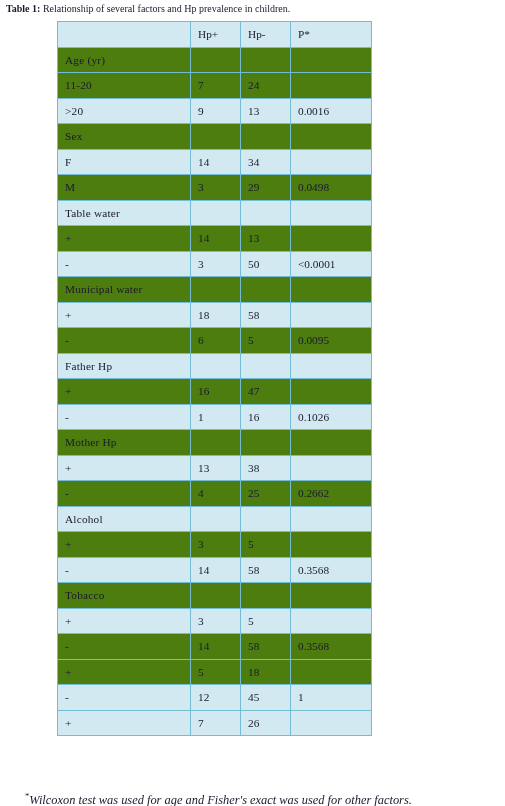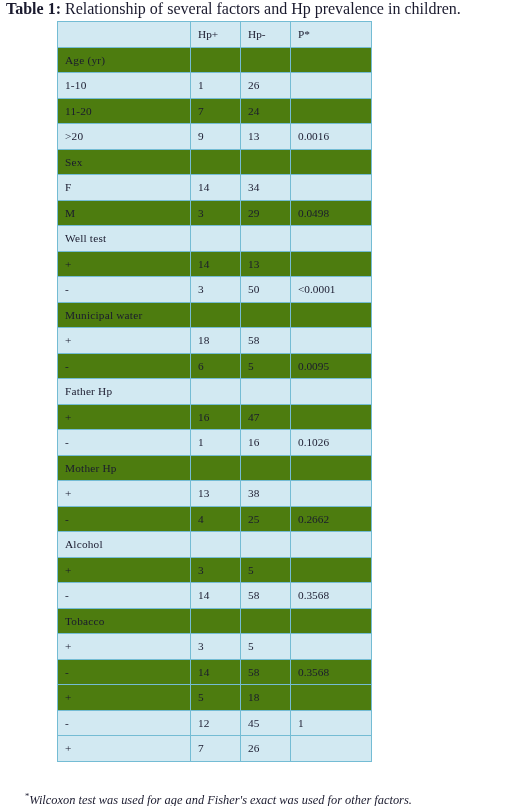--- a/index.html
+++ b/index.html
@@ -14,21 +14,21 @@
     font-family: "Liberation Serif", "DejaVu Serif", serif;
     color: #1a1a2e;
     overflow: hidden;
   }
 
   #caption {
     position: absolute;
     left: 6px;
     top: 1px;
     width: 495px;
-    font-size: 16px;
+    font-size: 10px;
     line-height: 15px;
     white-space: nowrap;
   }
   #caption .cap-label {
     font-weight: bold;
   }
   #caption .cap-text {
     font-weight: normal;
   }
 
@@ -109,26 +109,20 @@
         <th class="hdr">P*</th>
       </tr>
     </thead>
     <tbody id="table-body">
         <tr class="shade-dark">
           <td class="lbl">Age (yr)</td>
           <td class="num"></td>
           <td class="num"></td>
           <td class="num"></td>
         </tr>
-        <tr class="shade-light">
-          <td class="lbl">1-10</td>
-          <td class="num">1</td>
-          <td class="num">26</td>
-          <td class="num"></td>
-        </tr>
         <tr class="shade-dark">
           <td class="lbl">11-20</td>
           <td class="num">7</td>
           <td class="num">24</td>
           <td class="num"></td>
         </tr>
         <tr class="shade-light">
           <td class="lbl">&gt;20</td>
           <td class="num">9</td>
           <td class="num">13</td>
@@ -146,21 +140,21 @@
           <td class="num">34</td>
           <td class="num"></td>
         </tr>
         <tr class="shade-dark">
           <td class="lbl">M</td>
           <td class="num">3</td>
           <td class="num">29</td>
           <td class="num">0.0498</td>
         </tr>
         <tr class="shade-light">
-          <td class="lbl">Well test</td>
+          <td class="lbl">Table water</td>
           <td class="num"></td>
           <td class="num"></td>
           <td class="num"></td>
         </tr>
         <tr class="shade-dark">
           <td class="lbl">+</td>
           <td class="num">14</td>
           <td class="num">13</td>
           <td class="num"></td>
         </tr>

